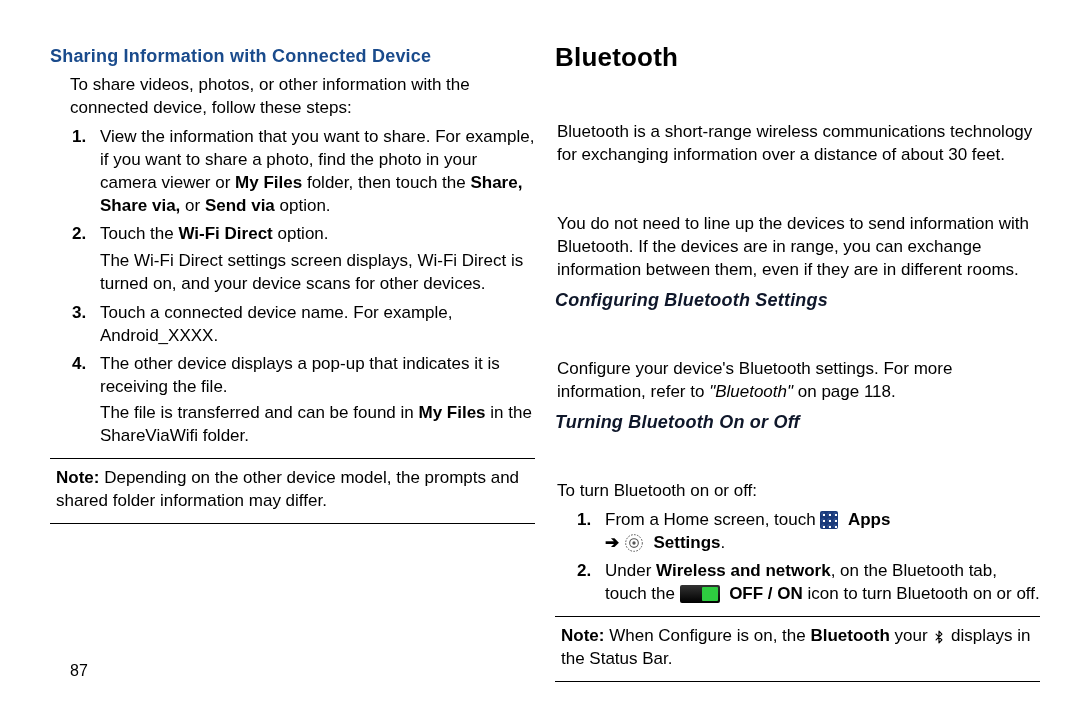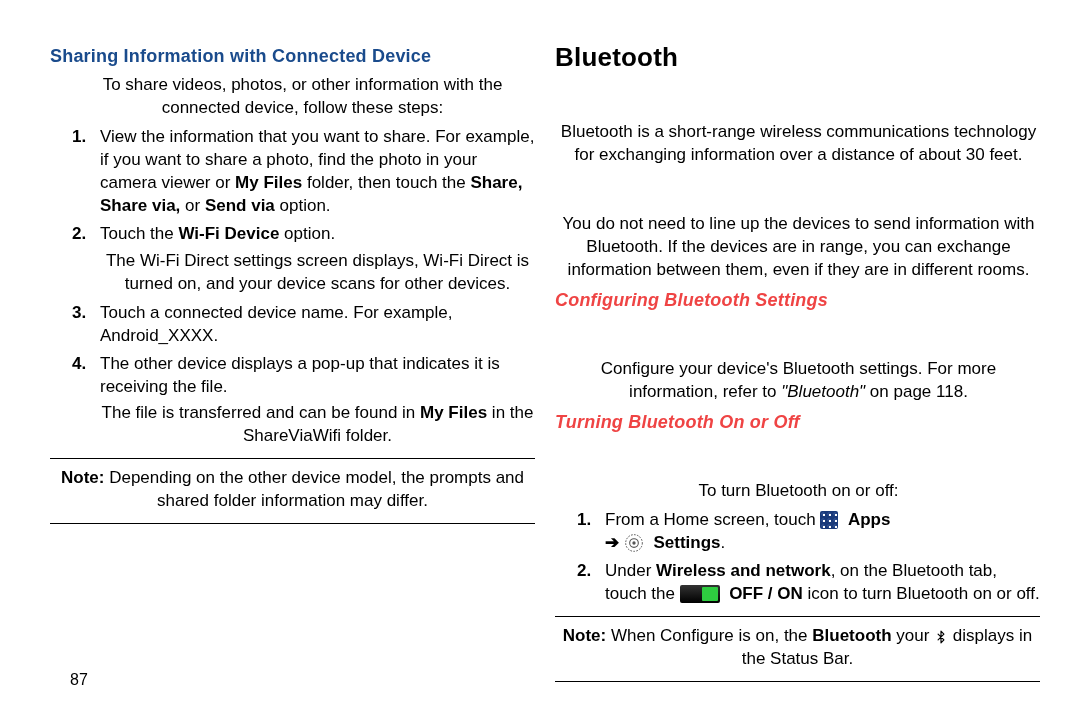--- a/index.html
+++ b/index.html
@@ -33,21 +33,21 @@
   }
   .h2 {
     font-weight: 900;
     font-size: 18px;
     color: #1a4b8c;
     margin: 4px 0 6px 0;
     letter-spacing: 0.2px;
     font-family: Arial, Helvetica, sans-serif;
   }
   .h2.ital {
-    color: #ef4444;
+    color: #0f172a;
   }
   p { margin: 3px 0 6px 0; }
   .indent1 { padding-left: 20px; }
   ol.steps {
     list-style: none;
     padding-left: 0;
     margin: 4px 0 6px 0;
   }
   ol.steps > li {
     position: relative;
@@ -66,21 +66,21 @@
     border-top: 1.5px solid #000;
     margin: 10px 0 8px 0;
   }
   .note-block {
     padding-left: 0;
     margin: 6px 6px;
   }
   .pagenum {
     position: absolute;
     left: 70px;
-    bottom: 29px;
+    bottom: 38px;
     font-size: 16px;
   }
   .icon {
     display: inline-block;
     vertical-align: middle;
   }
   .apps-icon {
     width: 18px;
     height: 18px;
     background:
@@ -120,21 +120,21 @@
     content:"";
     position:absolute;
     right:2px; top:2px;
     width:16px; height:14px;
     background:#2ecc40;
     border-radius:1px;
   }
   .bt-icon svg { width: 14px; height: 18px; vertical-align: middle; }
   .arrow { font-weight: bold; }
   .ital { font-style: italic; }
-  .col-right p, .col-left p { text-align: center; }
+  .col-right p, .col-left p { text-align: left; }
   .tight { margin-left: 2px; margin-top: 46px; }
 </style>
 </head>
 <body>
 
 <div class="page">
 
   <div class="col col-left">
     <div class="h2">Sharing Information with Connected Device</div>
     <p class="indent1">To share videos, photos, or other information with the connected device, follow these steps:</p>
@@ -142,21 +142,21 @@
     <ol class="steps">
       <li>
         <span class="num">1.</span>
         <span>
           <span>View the information that you want to share. For example, if you want to share a photo, find the photo in your camera viewer or </span><span class="b">My Files</span><span> folder, then touch the </span><span class="b">Share, Share via,</span><span> or </span><span class="b">Send via</span><span> option.</span>
         </span>
       </li>
       <li>
         <span class="num">2.</span>
         <span>
-          <span>Touch the </span><span class="b">Wi-Fi Device</span><span> option.</span>
+          <span>Touch the </span><span class="b">Wi-Fi Direct</span><span> option.</span>
         </span>
         <p style="margin-top:4px;">The Wi-Fi Direct settings screen displays, Wi-Fi Direct is turned on, and your device scans for other devices.</p>
       </li>
       <li>
         <span class="num">3.</span>
         <span>Touch a connected device name. For example, Android_XXXX.</span>
       </li>
       <li>
         <span class="num">4.</span>
         <span>The other device displays a pop-up that indicates it is receiving the file.</span>

